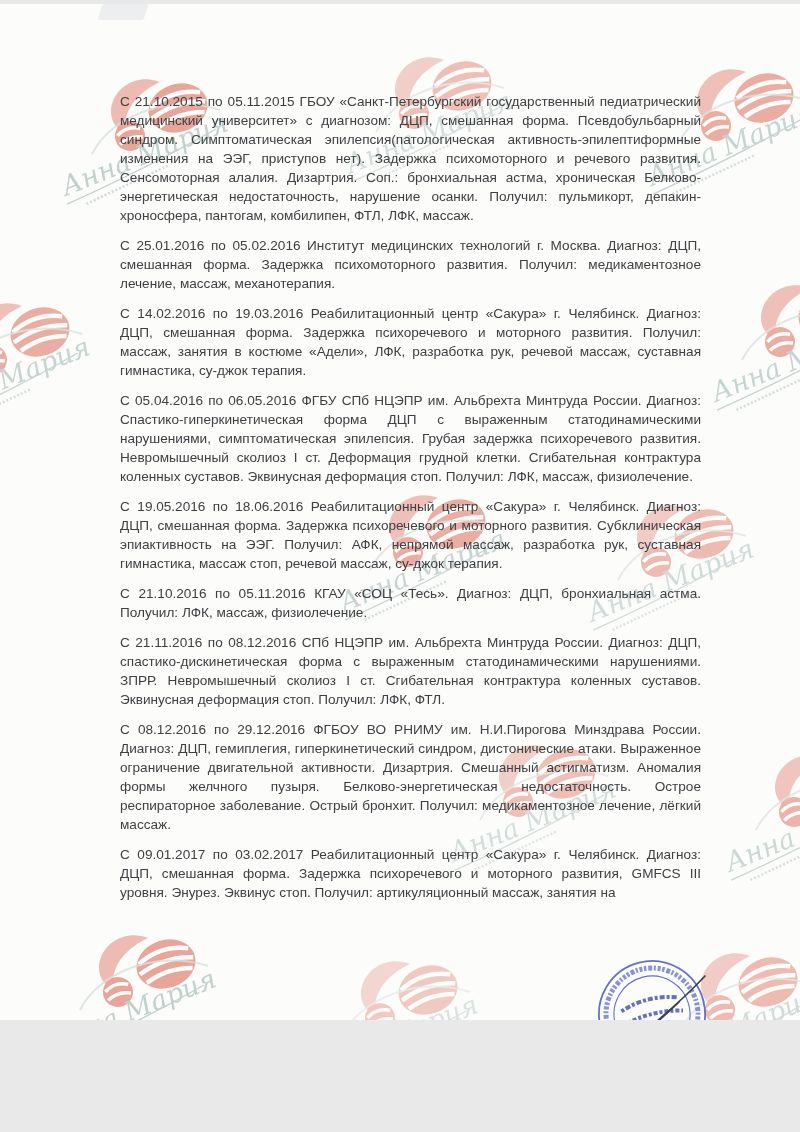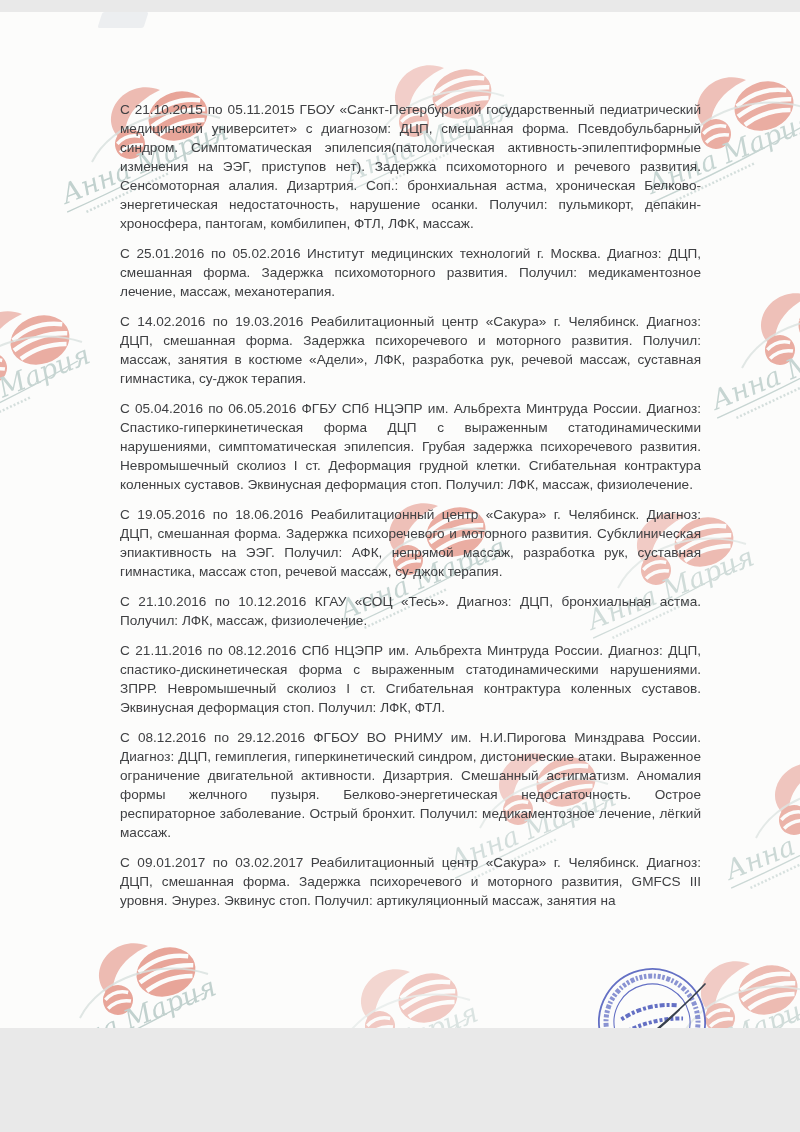--- a/index.html
+++ b/index.html
@@ -1,17 +1,17 @@
 <!DOCTYPE html>
 <html lang="ru"><head>
 <meta charset="utf-8">
 <style>
   html,body{margin:0;padding:0;background:#e9e9e9;}
   .page{
-    position:relative;width:800px;height:1016px;margin:12px auto;
+    position:relative;width:800px;height:1016px;margin:4px auto;
     background:#fcfcfb;overflow:hidden;
     font-family:"Liberation Sans",sans-serif;
   }
   .scan-artifact{
     position:absolute;left:100px;top:0;width:46px;height:16px;
     background:#e7eaee;transform:skewX(-18deg);opacity:.8;border-radius:2px;
   }
   .text-column{
     position:absolute;left:120px;top:88px;width:581px;
     color:#3f4043;font-size:13.6px;line-height:19px;
@@ -102,21 +102,21 @@
   <svg class="wm" style="left:642px;top:940px;opacity:.45">
       <use href="#wm-anna-maria"></use>
     </svg>
 
   <div class="text-column">
     <p>С 21.10.2015 по 05.11.2015 ГБОУ «Санкт-Петербургский государственный педиатрический медицинский университет» с диагнозом: ДЦП, смешанная форма. Псевдобульбарный синдром. Симптоматическая эпилепсия(патологическая активность-эпилептиформные изменения на ЭЭГ, приступов нет). Задержка психомоторного и речевого развития. Сенсомоторная алалия. Дизартрия. Соп.: бронхиальная астма, хроническая Белково-энергетическая недостаточность, нарушение осанки. Получил: пульмикорт, депакин-хроносфера, пантогам, комбилипен, ФТЛ, ЛФК, массаж.</p>
     <p>С 25.01.2016 по 05.02.2016 Институт медицинских технологий г. Москва. Диагноз: ДЦП, смешанная форма. Задержка психомоторного развития. Получил: медикаментозное лечение, массаж, механотерапия.</p>
     <p>С 14.02.2016 по 19.03.2016 Реабилитационный центр «Сакура» г. Челябинск. Диагноз: ДЦП, смешанная форма. Задержка психоречевого и моторного развития. Получил: массаж, занятия в костюме «Адели», ЛФК, разработка рук, речевой массаж, суставная гимнастика, су-джок терапия.</p>
     <p>С 05.04.2016 по 06.05.2016 ФГБУ СПб НЦЭПР им. Альбрехта Минтруда России. Диагноз: Спастико-гиперкинетическая форма ДЦП с выраженным статодинамическими нарушениями, симптоматическая эпилепсия. Грубая задержка психоречевого развития. Невромышечный сколиоз I ст. Деформация грудной клетки. Сгибательная контрактура коленных суставов. Эквинусная деформация стоп. Получил: ЛФК, массаж, физиолечение.</p>
     <p>С 19.05.2016 по 18.06.2016 Реабилитационный центр «Сакура» г. Челябинск. Диагноз: ДЦП, смешанная форма. Задержка психоречевого и моторного развития. Субклиническая эпиактивность на ЭЭГ. Получил: АФК, непрямой массаж, разработка рук, суставная гимнастика, массаж стоп, речевой массаж, су-джок терапия.</p>
-    <p>С 21.10.2016 по 10.12.2016 КГАУ «СОЦ «Тесь». Диагноз: ДЦП, бронхиальная астма. Получил: ЛФК, массаж, физиолечение.</p>
+    <p>С 21.10.2016 по 05.11.2016 КГАУ «СОЦ «Тесь». Диагноз: ДЦП, бронхиальная астма. Получил: ЛФК, массаж, физиолечение.</p>
     <p>С 21.11.2016 по 08.12.2016 СПб НЦЭПР им. Альбрехта Минтруда России. Диагноз: ДЦП, спастико-дискинетическая форма с выраженным статодинамическими нарушениями. ЗПРР. Невромышечный сколиоз I ст. Сгибательная контрактура коленных суставов. Эквинусная деформация стоп. Получил: ЛФК, ФТЛ.</p>
     <p>С 08.12.2016 по 29.12.2016 ФГБОУ ВО РНИМУ им. Н.И.Пирогова Минздрава России. Диагноз: ДЦП, гемиплегия, гиперкинетический синдром, дистонические атаки. Выраженное ограничение двигательной активности. Дизартрия. Смешанный астигматизм. Аномалия формы желчного пузыря. Белково-энергетическая недостаточность. Острое респираторное заболевание. Острый бронхит. Получил: медикаментозное лечение, лёгкий массаж.</p>
     <p>С 09.01.2017 по 03.02.2017 Реабилитационный центр «Сакура» г. Челябинск. Диагноз: ДЦП, смешанная форма. Задержка психоречевого и моторного развития, GMFCS III уровня. Энурез. Эквинус стоп. Получил: артикуляционный массаж, занятия на</p>
   </div>
 
   <div class="page-number">2</div>
 
   <svg class="stamp-wrap" viewBox="0 0 245 200">
     <g transform="rotate(-14 97 82)" opacity="0.85">
       <circle cx="97" cy="82" r="53" fill="none" stroke-width="1.8" stroke="#4a58bb"></circle>

